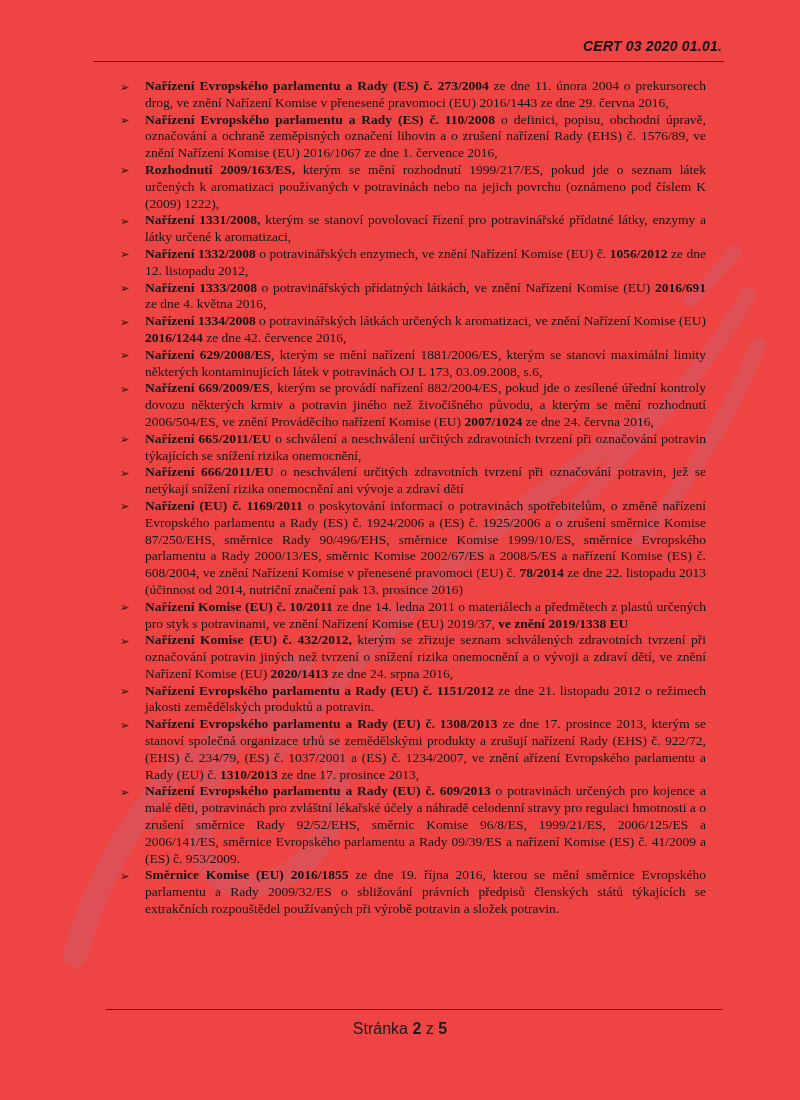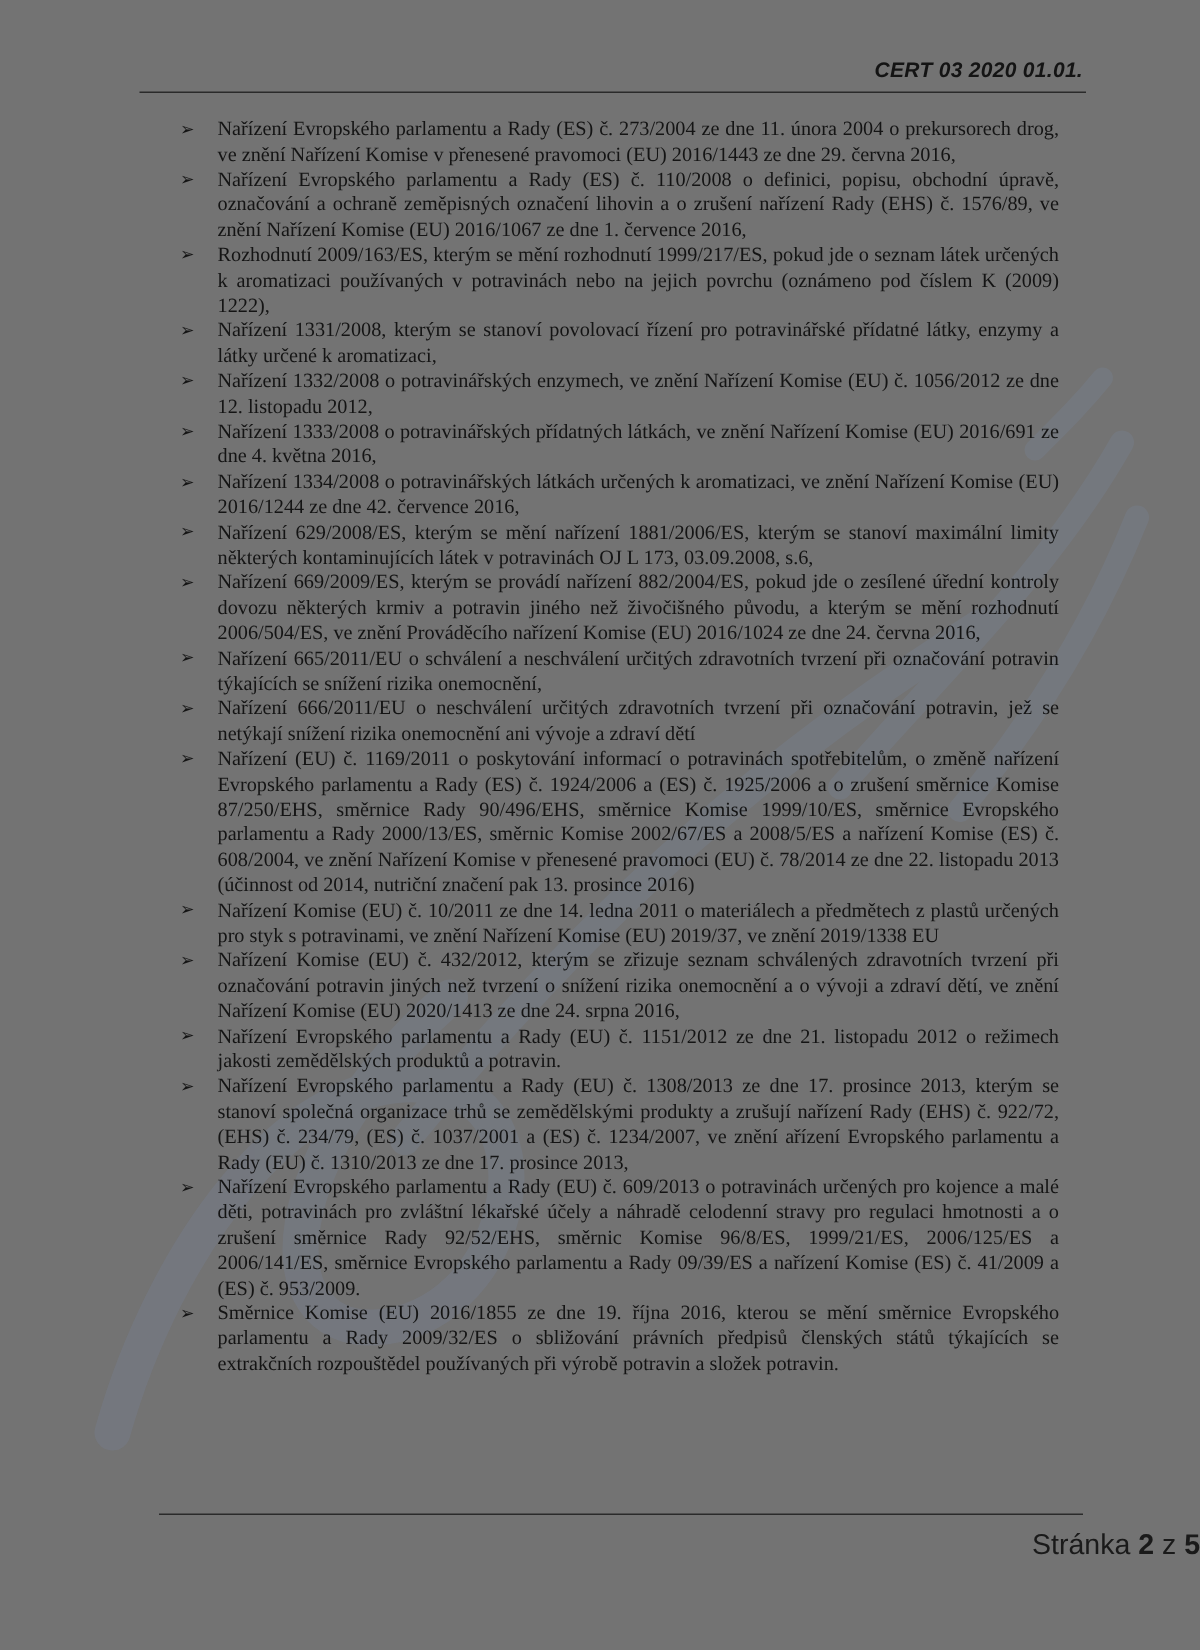--- a/index.html
+++ b/index.html
@@ -10,21 +10,21 @@
     background: #ffffff;
     font-family: "Liberation Serif", serif;
     color: #141414;
   }
   .page {
     position: absolute;
     inset: 0;
     width: 800px;
     height: 1100px;
     overflow: hidden;
-    background: #737373;
+    background: #ef4444;
   }
   .watermark {
     position: absolute;
     left: 0;
     top: 0;
     width: 800px;
     height: 1100px;
     z-index: 0;
     pointer-events: none;
   }
@@ -65,37 +65,37 @@
     position: relative;
     padding-left: 25px;
   }
   .reg-list .marker {
     position: absolute;
     left: 0;
     top: 0.5px;
     font-size: 11.5px;
   }
   .reg-list b {
-    font-weight: normal;
+    font-weight: bold;
   }
   .footer-rule {
     position: absolute;
     left: 106px;
     right: 78px;
     top: 1009px;
     border-top: 1.5px solid #2a2a2a;
   }
   .footer-text {
     position: absolute;
     top: 1020px;
     left: 0;
     width: 100%;
-    text-align: right;
+    text-align: center;
     font-family: "Liberation Sans", sans-serif;
-    font-size: 19px;
+    font-size: 16px;
     color: #1a1a1a;
   }
 </style>
 </head>
 <body>
 
 <div class="page">
 
   <svg class="watermark" viewBox="0 0 800 1100" xmlns="http://www.w3.org/2000/svg" aria-hidden="true">
     <g fill="none" stroke-linecap="round" opacity="0.14">
@@ -115,21 +115,21 @@
 
     <ul class="reg-list" id="regulation-list">
         <li><span class="marker">➢</span><span><b>Nařízení Evropského parlamentu a Rady (ES) č. 273/2004</b><span> ze dne 11. února 2004 o prekursorech drog, ve znění Nařízení Komise v přenesené pravomoci (EU) 2016/1443 ze dne 29. června 2016,</span></span></li>
         <li><span class="marker">➢</span><span><b>Nařízení Evropského parlamentu a Rady (ES) č. 110/2008</b><span> o definici, popisu, obchodní úpravě, označování a ochraně zeměpisných označení lihovin a o zrušení nařízení Rady (EHS) č. 1576/89, ve znění Nařízení Komise (EU) 2016/1067 ze dne 1. července 2016,</span></span></li>
         <li><span class="marker">➢</span><span><b>Rozhodnutí 2009/163/ES,</b><span> kterým se mění rozhodnutí 1999/217/ES, pokud jde o seznam látek určených k aromatizaci používaných v potravinách nebo na jejich povrchu (oznámeno pod číslem K (2009) 1222),</span></span></li>
         <li><span class="marker">➢</span><span><b>Nařízení 1331/2008,</b><span> kterým se stanoví povolovací řízení pro potravinářské přídatné látky, enzymy a látky určené k aromatizaci,</span></span></li>
         <li><span class="marker">➢</span><span><b>Nařízení 1332/2008</b><span> o potravinářských enzymech, ve znění Nařízení Komise (EU) č. </span><b>1056/2012</b><span> ze dne 12. listopadu 2012,</span></span></li>
         <li><span class="marker">➢</span><span><b>Nařízení 1333/2008</b><span> o potravinářských přídatných látkách, ve znění Nařízení Komise (EU) </span><b>2016/691</b><span> ze dne 4. května 2016,</span></span></li>
         <li><span class="marker">➢</span><span><b>Nařízení 1334/2008</b><span> o potravinářských látkách určených k aromatizaci, ve znění Nařízení Komise (EU) </span><b>2016/1244</b><span> ze dne 42. července 2016,</span></span></li>
         <li><span class="marker">➢</span><span><b>Nařízení 629/2008/ES</b><span>, kterým se mění nařízení 1881/2006/ES, kterým se stanoví maximální limity některých kontaminujících látek v potravinách OJ L 173, 03.09.2008, s.6,</span></span></li>
-        <li><span class="marker">➢</span><span><b>Nařízení 669/2009/ES</b><span>, kterým se provádí nařízení 882/2004/ES, pokud jde o zesílené úřední kontroly dovozu některých krmiv a potravin jiného než živočišného původu, a kterým se mění rozhodnutí 2006/504/ES, ve znění Prováděcího nařízení Komise (EU) </span><b>2016/1024</b><span> ze dne 24. června 2016,</span></span></li>
+        <li><span class="marker">➢</span><span><b>Nařízení 669/2009/ES</b><span>, kterým se provádí nařízení 882/2004/ES, pokud jde o zesílené úřední kontroly dovozu některých krmiv a potravin jiného než živočišného původu, a kterým se mění rozhodnutí 2006/504/ES, ve znění Prováděcího nařízení Komise (EU) </span><b>2007/1024</b><span> ze dne 24. června 2016,</span></span></li>
         <li><span class="marker">➢</span><span><b>Nařízení 665/2011/EU</b><span> o schválení a neschválení určitých zdravotních tvrzení při označování potravin týkajících se snížení rizika onemocnění,</span></span></li>
         <li><span class="marker">➢</span><span><b>Nařízení 666/2011/EU</b><span> o neschválení určitých zdravotních tvrzení při označování potravin, jež se netýkají snížení rizika onemocnění ani vývoje a zdraví dětí</span></span></li>
         <li><span class="marker">➢</span><span><b>Nařízení (EU) č. 1169/2011</b><span> o poskytování informací o potravinách spotřebitelům, o změně nařízení Evropského parlamentu a Rady (ES) č. 1924/2006 a (ES) č. 1925/2006 a o zrušení směrnice Komise 87/250/EHS, směrnice Rady 90/496/EHS, směrnice Komise 1999/10/ES, směrnice Evropského parlamentu a Rady 2000/13/ES, směrnic Komise 2002/67/ES a 2008/5/ES a nařízení Komise (ES) č. 608/2004, ve znění Nařízení Komise v přenesené pravomoci (EU) č. </span><b>78/2014</b><span> ze dne 22. listopadu 2013 (účinnost od 2014, nutriční značení pak 13. prosince 2016)</span></span></li>
         <li><span class="marker">➢</span><span><b>Nařízení Komise (EU) č. 10/2011</b><span> ze dne 14. ledna 2011 o materiálech a předmětech z plastů určených pro styk s potravinami, ve znění Nařízení Komise (EU) 2019/37, </span><b>ve znění 2019/1338 EU</b></span></li>
         <li><span class="marker">➢</span><span><b>Nařízení Komise (EU) č. 432/2012,</b><span> kterým se zřizuje seznam schválených zdravotních tvrzení při označování potravin jiných než tvrzení o snížení rizika onemocnění a o vývoji a zdraví dětí, ve znění Nařízení Komise (EU) </span><b>2020/1413</b><span> ze dne 24. srpna 2016,</span></span></li>
         <li><span class="marker">➢</span><span><b>Nařízení Evropského parlamentu a Rady (EU) č. 1151/2012</b><span> ze dne 21. listopadu 2012 o režimech jakosti zemědělských produktů a potravin.</span></span></li>
         <li><span class="marker">➢</span><span><b>Nařízení Evropského parlamentu a Rady (EU) č. 1308/2013</b><span> ze dne 17. prosince 2013, kterým se stanoví společná organizace trhů se zemědělskými produkty a zrušují nařízení Rady (EHS) č. 922/72, (EHS) č. 234/79, (ES) č. 1037/2001 a (ES) č. 1234/2007, ve znění ařízení Evropského parlamentu a Rady (EU) č. </span><b>1310/2013</b><span> ze dne 17. prosince 2013,</span></span></li>
         <li><span class="marker">➢</span><span><b>Nařízení Evropského parlamentu a Rady (EU) č. 609/2013</b><span> o potravinách určených pro kojence a malé děti, potravinách pro zvláštní lékařské účely a náhradě celodenní stravy pro regulaci hmotnosti a o zrušení směrnice Rady 92/52/EHS, směrnic Komise 96/8/ES, 1999/21/ES, 2006/125/ES a 2006/141/ES, směrnice Evropského parlamentu a Rady 09/39/ES a nařízení Komise (ES) č. 41/2009 a (ES) č. 953/2009.</span></span></li>
         <li><span class="marker">➢</span><span><b>Směrnice Komise (EU) 2016/1855</b><span> ze dne 19. října 2016, kterou se mění směrnice Evropského parlamentu a Rady 2009/32/ES o sbližování právních předpisů členských států týkajících se extrakčních rozpouštědel používaných při výrobě potravin a složek potravin.</span></span></li>
       </ul>

